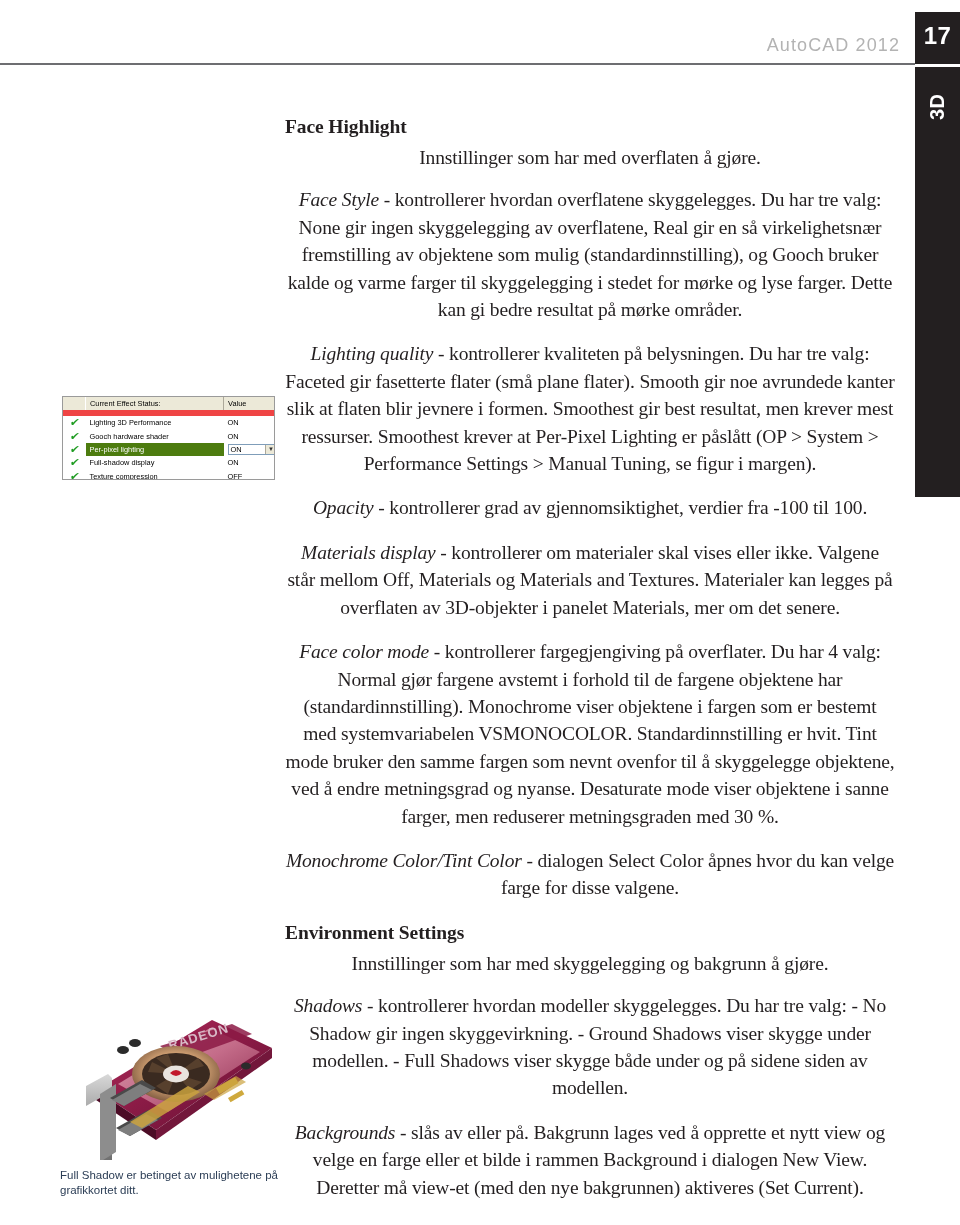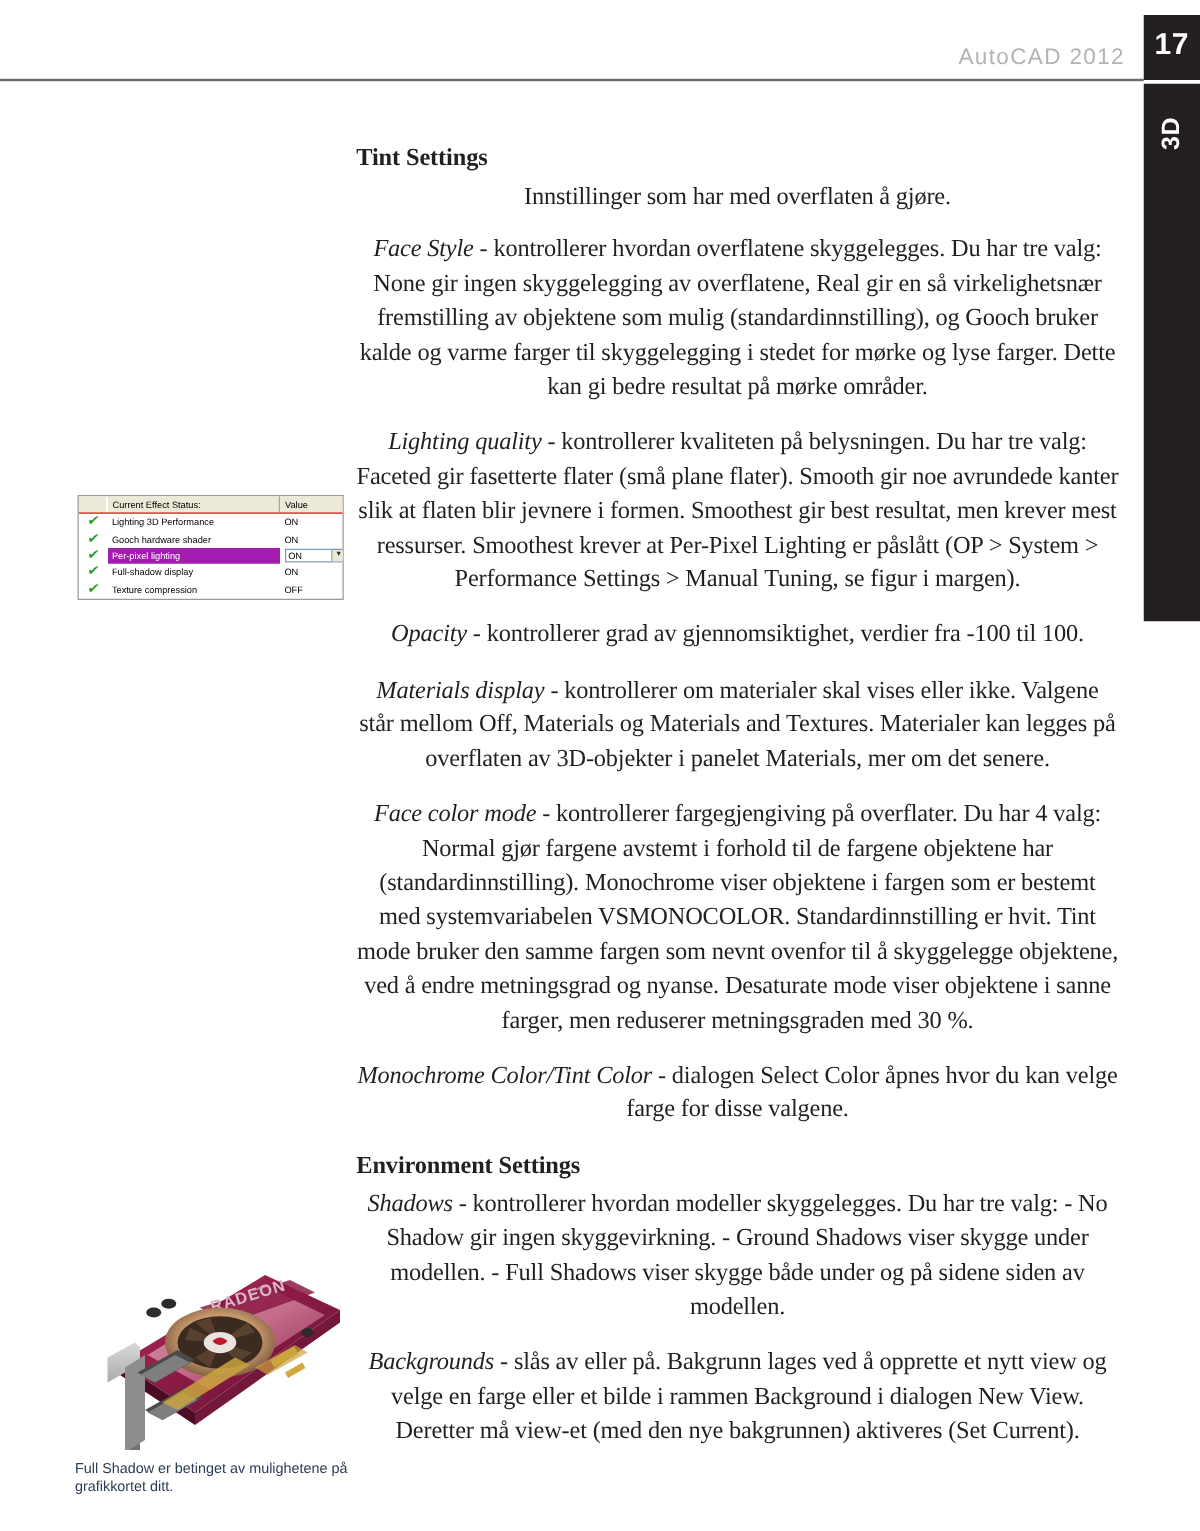--- a/index.html
+++ b/index.html
@@ -139,32 +139,32 @@
     font-weight: normal;
     white-space: nowrap;
     overflow: hidden;
   }
   .col-check { width: 22px; text-align: center; }
   .col-name  { width: 133px; text-align: left; }
   .col-value { width: 56px;  text-align: left; padding-left: 4px !important; }
 
   #effect-status-figure thead th {
     background: #ece9d8;
-    border-bottom: 1px solid #ef4444;
+    border-bottom: 6px solid #ef4444;
     font-size: 7.4px;
     color: #000;
     height: 13px;
   }
   #effect-status-figure thead th.col-name  { padding-left: 4px !important; border-right: 1px solid #aca899; }
   #effect-status-figure thead th.col-check { border-right: 1px solid transparent; }
   #effect-status-figure thead th.col-value { border-left: 1px solid #fff; margin-left: 29px; }
 
   #effect-status-figure tbody td.col-name { padding-left: 4px !important; }
   tr.row-selected td.col-name {
-    background: #a21caf;
+    background: #4d7c0f;
     color: #ffffff;
   }
   .check-glyph {
     display: inline-block;
     color: #1f9c22;
     font-size: 11px;
     line-height: 11px;
     font-weight: bold;
     transform: skewX(-10deg);
   }
@@ -264,37 +264,38 @@
         <td class="col-check"><span class="check-glyph">✔</span></td>
         <td class="col-name">Texture compression</td>
         <td class="col-value">OFF</td>
       </tr>
     </tbody>
   </table>
 </div>
 
 <div id="content">
 
-  <div class="h2">Tint Settings</div>
+  <div class="h2">Face Highlight</div>
   <p class="para tight">Innstillinger som har med overflaten å gjøre.</p>
 
   <p class="para"><span class="it">Face Style</span><span> - kontrollerer hvordan overflatene skyggelegges. Du har tre valg: None gir ingen skyggelegging av overflatene, Real gir en så virkelighetsnær fremstilling av objektene som mulig (standardinnstilling), og Gooch bruker kalde og varme farger til skyggelegging i stedet for mørke og lyse farger. Dette kan gi bedre resultat på mørke områder.</span></p>
 
   <p class="para"><span class="it">Lighting quality</span><span> - kontrollerer kvaliteten på belysningen. Du har tre valg: Faceted gir fasetterte flater (små plane flater). Smooth gir noe avrundede kanter slik at flaten blir jevnere i formen. Smoothest gir best resultat, men krever mest ressurser. Smoothest krever at Per-Pixel Lighting er påslått (OP &gt; System &gt; Performance Settings &gt; Manual Tuning, se figur i margen).</span></p>
 
 
   <p class="para"><span class="it">Opacity</span><span> - kontrollerer grad av gjennomsiktighet, verdier fra -100 til 100.</span></p>
 
   <p class="para"><span class="it">Materials display</span><span> - kontrollerer om materialer skal vises eller ikke. Valgene står mellom Off, Materials og Materials and Textures. Materialer kan legges på overflaten av 3D-objekter i panelet Materials, mer om det senere.</span></p>
 
   <p class="para"><span class="it">Face color mode</span><span> - kontrollerer fargegjengiving på overflater. Du har 4 valg: Normal gjør fargene avstemt i forhold til de fargene objektene har (standardinnstilling). Monochrome viser objektene i fargen som er bestemt med systemvariabelen VSMONOCOLOR. Standardinnstilling er hvit. Tint mode bruker den samme fargen som nevnt ovenfor til å skyggelegge objektene, ved å endre metningsgrad og nyanse. Desaturate mode viser objektene i sanne farger, men reduserer metningsgraden med 30 %.</span></p>
 
   <p class="para"><span class="it">Monochrome Color/Tint Color</span><span> - dialogen Select Color åpnes hvor du kan velge farge for disse valgene.</span></p>
 
   <div class="h2">Environment Settings</div>
+  <p class="para tight">Innstillinger som har med skyggelegging og bakgrunn å gjøre.</p>
 
   <p class="para"><span class="it">Shadows</span><span> - kontrollerer hvordan modeller skyggelegges. Du har tre valg: - No Shadow gir ingen skyggevirkning. - Ground Shadows viser skygge under modellen. - Full Shadows viser skygge både under og på sidene siden av modellen.</span></p>
 
   <p class="para"><span class="it">Backgrounds</span><span> - slås av eller på. Bakgrunn lages ved å opprette et nytt view og velge en farge eller et bilde i rammen Background i dialogen New View. Deretter må view-et (med den nye bakgrunnen) aktiveres (Set Current).</span></p>
 
 </div>
 
 <div id="gfx-card-figure">
   <svg width="222" height="158" viewBox="0 0 222 158" xmlns="http://www.w3.org/2000/svg">
     <defs>

